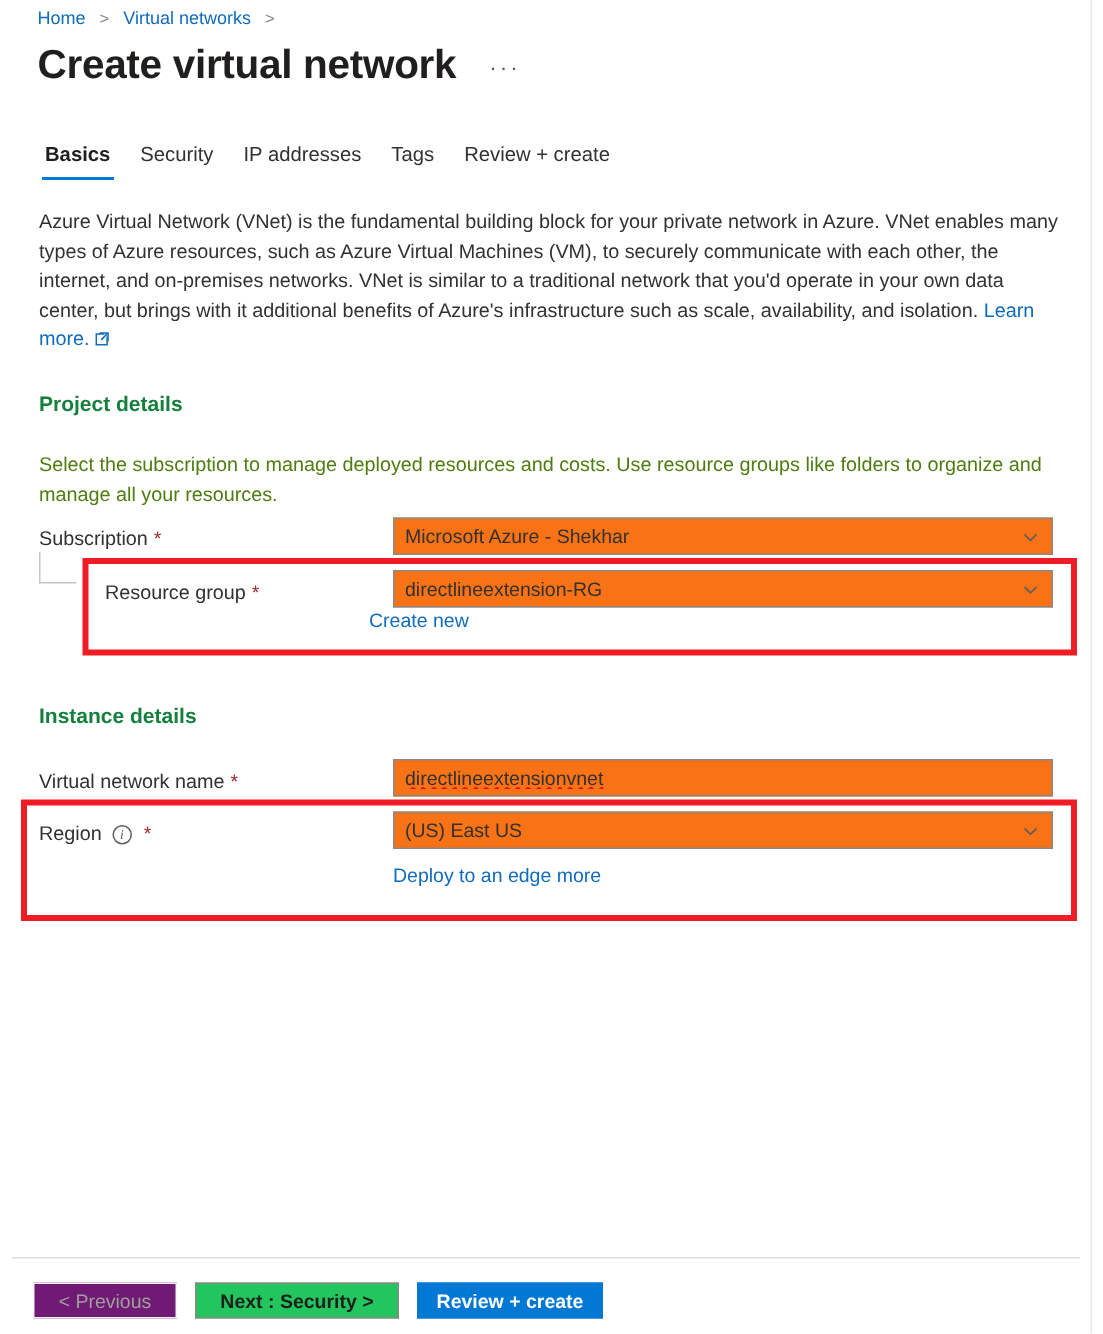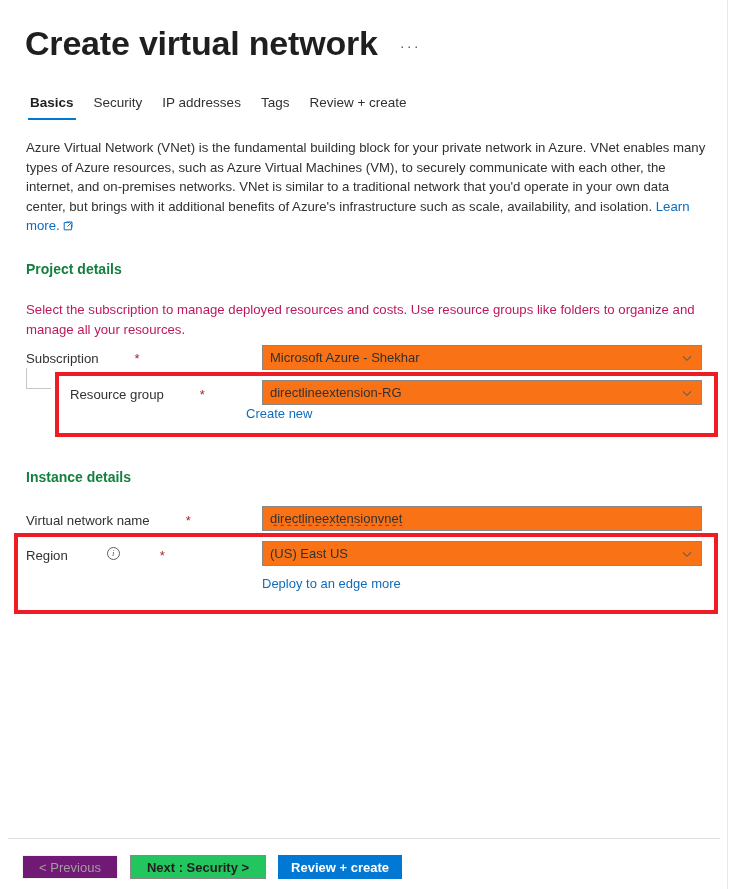--- a/index.html
+++ b/index.html
@@ -58,21 +58,21 @@
 
   
   .title-row {
     position: absolute;
     left: 25px;
     top: 27px;
     display: flex;
     align-items: center;
   }
   .page-title {
-    font-size: 34px;
+    font-size: 27px;
     line-height: 32px;
     font-weight: 600;
     color: #201f1e;
     letter-spacing: -0.2px;
   }
   .ellipsis-btn {
     margin-left: 22px;
     margin-top: 6px;
     font-size: 15px;
     letter-spacing: 2px;
@@ -145,32 +145,32 @@
   #sec-project { top: 261px; }
   #sec-instance { top: 469px; }
 
   .section-sub {
     position: absolute;
     left: 26px;
     top: 300px;
     width: 680px;
     font-size: 13.2px;
     line-height: 19.5px;
-    color: #be185d;
+    color: #4d7c0f;
   }
 
   
   .field-label {
     position: absolute;
     font-size: 13.2px;
     line-height: 18px;
     color: #323130;
     white-space: nowrap;
     display: flex;
-    gap: 32px;
+    align-items: center;
   }
   .req {
     color: #a4262c;
     margin-left: 4px;
     font-size: 13px;
   }
   .info-icon {
     display: inline-flex;
     align-items: center;
     justify-content: center;
@@ -292,20 +292,26 @@
     border-color: #0078d4;
     width: 124px;
     margin-left: 12px;
   }
 </style>
 </head>
 <body>
 
 <div class="page">
 
+  <div class="breadcrumb">
+    <span class="crumb-link">Home</span>
+    <span class="crumb-sep">&gt;</span>
+    <span class="crumb-link">Virtual networks</span>
+    <span class="crumb-sep">&gt;</span>
+  </div>
 
   <div class="title-row">
     <div class="page-title">Create virtual network</div>
     <div class="ellipsis-btn">···</div>
   </div>
 
   <div class="tabs">
     <div class="tab active">Basics</div>
     <div class="tab">Security</div>
     <div class="tab">IP addresses</div>

